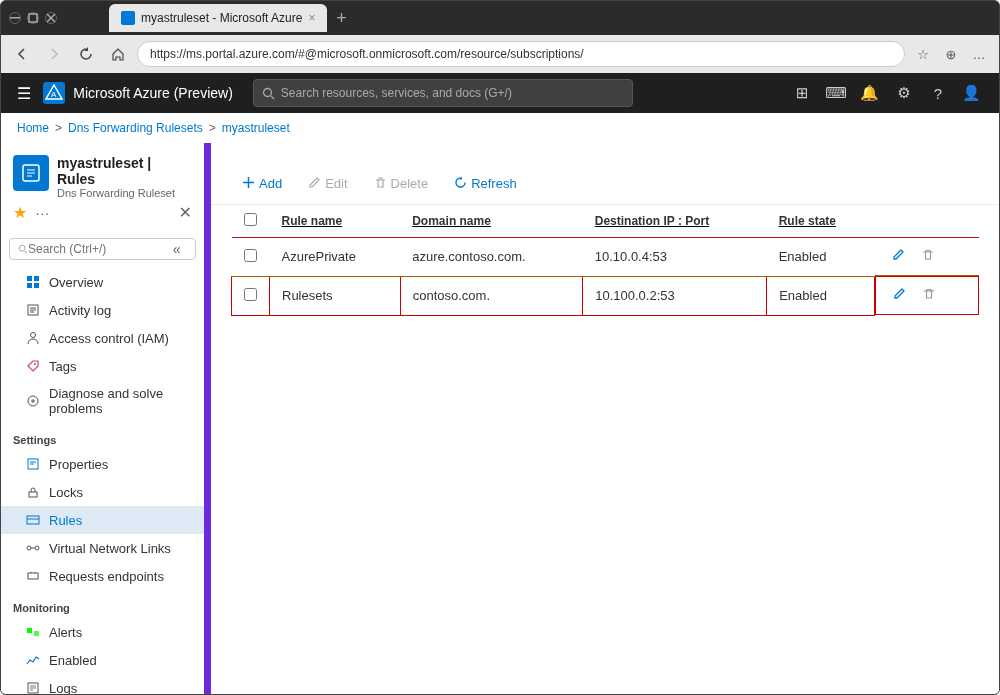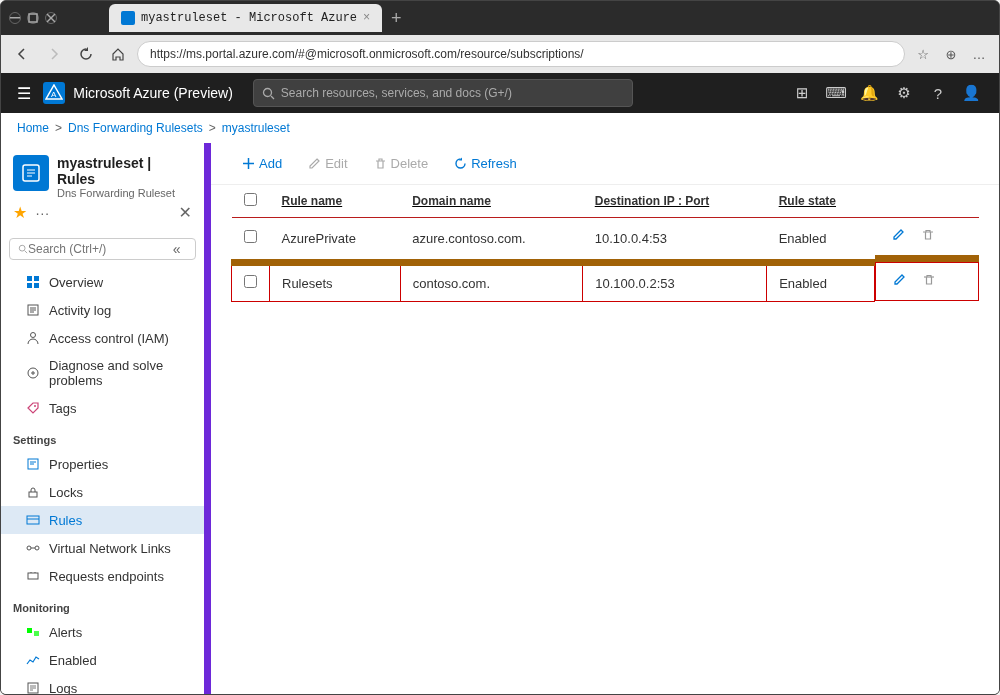--- a/index.html
+++ b/index.html
@@ -47,21 +47,20 @@
       background: #3c3c3c;
       height: 28px;
       display: flex;
       align-items: center;
       padding: 0 12px;
       gap: 6px;
       border-radius: 6px 6px 0 0;
       color: #ccc;
       font-size: 12px;
       min-width: 160px;
-      font-family: Liberation Mono, monospace;
     }
     .tab.active {
       background: #e8e8e8;
       color: #222;
     }
     .tab-favicon {
       width: 14px;
       height: 14px;
       background: #0078d4;
       border-radius: 2px;
@@ -346,29 +345,29 @@
     .toolbar {
       padding: 8px 20px;
       display: flex;
       align-items: center;
       gap: 4px;
       border-bottom: 1px solid #eee;
     }
 
     .toolbar-btn {
       display: flex;
-      align-items: center;
       gap: 4px;
       padding: 4px 10px;
       border: 1px solid transparent;
       border-radius: 2px;
       cursor: pointer;
       background: transparent;
       font-size: 13px;
       color: #0078d4;
+      margin-top: 20px;
     }
     .toolbar-btn.disabled { color: #aaa; cursor: default; }
 
     
     .info-text {
       padding: 12px 20px;
       font-size: 12px;
       color: #444;
       line-height: 1.5;
       max-width: 700px;
@@ -392,21 +391,21 @@
       text-align: left;
       padding: 8px 12px;
       font-weight: 600;
       color: #333;
       font-size: 12px;
     }
 
     .rules-table td {
       padding: 8px 12px;
       color: #333;
-      border-bottom: 7px solid #a16207;
+      border-bottom: 1px solid #a16207;
     }
 
     .cb-col { width: 32px; }
     .row-highlight td {
       border: 1.5px solid #c00 !important;
     }
     .row-highlight td:first-child { border-left: 1.5px solid #c00; }
     .row-highlight td:last-child { border-right: 1.5px solid #c00; }
 
     .action-icon {
@@ -584,34 +583,34 @@
               <svg width="14" height="14" viewBox="0 0 14 14">
                   <circle cx="7" cy="4" r="2.5" fill="none" stroke="#555" stroke-width="1"></circle>
                   <path d="M2 13c0-2.8 2.2-5 5-5s5 2.2 5 5" fill="none" stroke="#555" stroke-width="1"></path>
                 </svg>
             </div>
             <span>Access control (IAM)</span>
           </div>
           <div class="sidebar-item">
             <div class="sidebar-icon">
               <svg width="14" height="14" viewBox="0 0 14 14">
+                  <path d="M2 7L7 2h5v5L7 12z" fill="none" stroke="#c47" stroke-width="1.2"></path>
+                  <circle cx="9" cy="5" r="1" fill="#c47"></circle>
+                </svg>
+            </div>
+            <span>Tags</span>
+          </div>
+          <div class="sidebar-item">
+            <div class="sidebar-icon">
+              <svg width="14" height="14" viewBox="0 0 14 14">
                   <circle cx="7" cy="7" r="5" fill="none" stroke="#555" stroke-width="1"></circle>
                   <path d="M5 7h4M7 5v4" stroke="#555" stroke-width="1"></path>
                 </svg>
             </div>
             <span>Diagnose and solve problems</span>
-          </div>
-          <div class="sidebar-item">
-            <div class="sidebar-icon">
-              <svg width="14" height="14" viewBox="0 0 14 14">
-                  <path d="M2 7L7 2h5v5L7 12z" fill="none" stroke="#c47" stroke-width="1.2"></path>
-                  <circle cx="9" cy="5" r="1" fill="#c47"></circle>
-                </svg>
-            </div>
-            <span>Tags</span>
           </div>
 
           <div class="sidebar-section-label">Settings</div>
 
           <div class="sidebar-item">
             <div class="sidebar-icon">
               <svg width="14" height="14" viewBox="0 0 14 14">
                   <rect x="2" y="2" width="10" height="10" fill="none" stroke="#0078d4" stroke-width="1"></rect>
                   <line x1="4" y1="5" x2="10" y2="5" stroke="#0078d4" stroke-width="1"></line>
                   <line x1="4" y1="7" x2="8" y2="7" stroke="#0078d4" stroke-width="1"></line>

